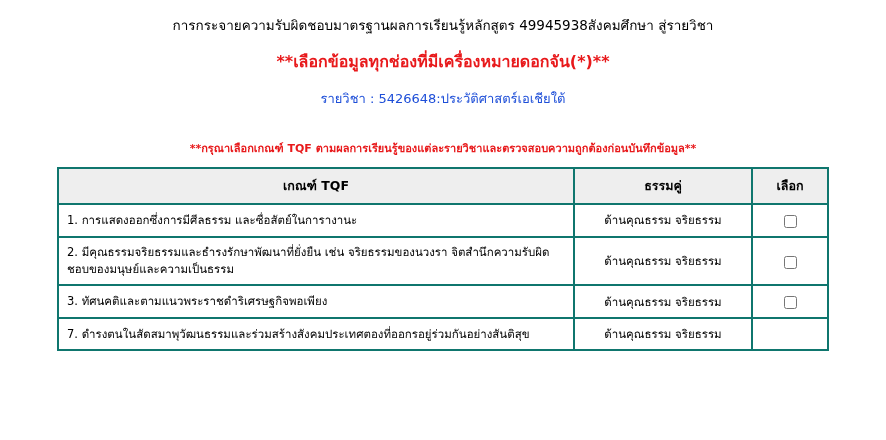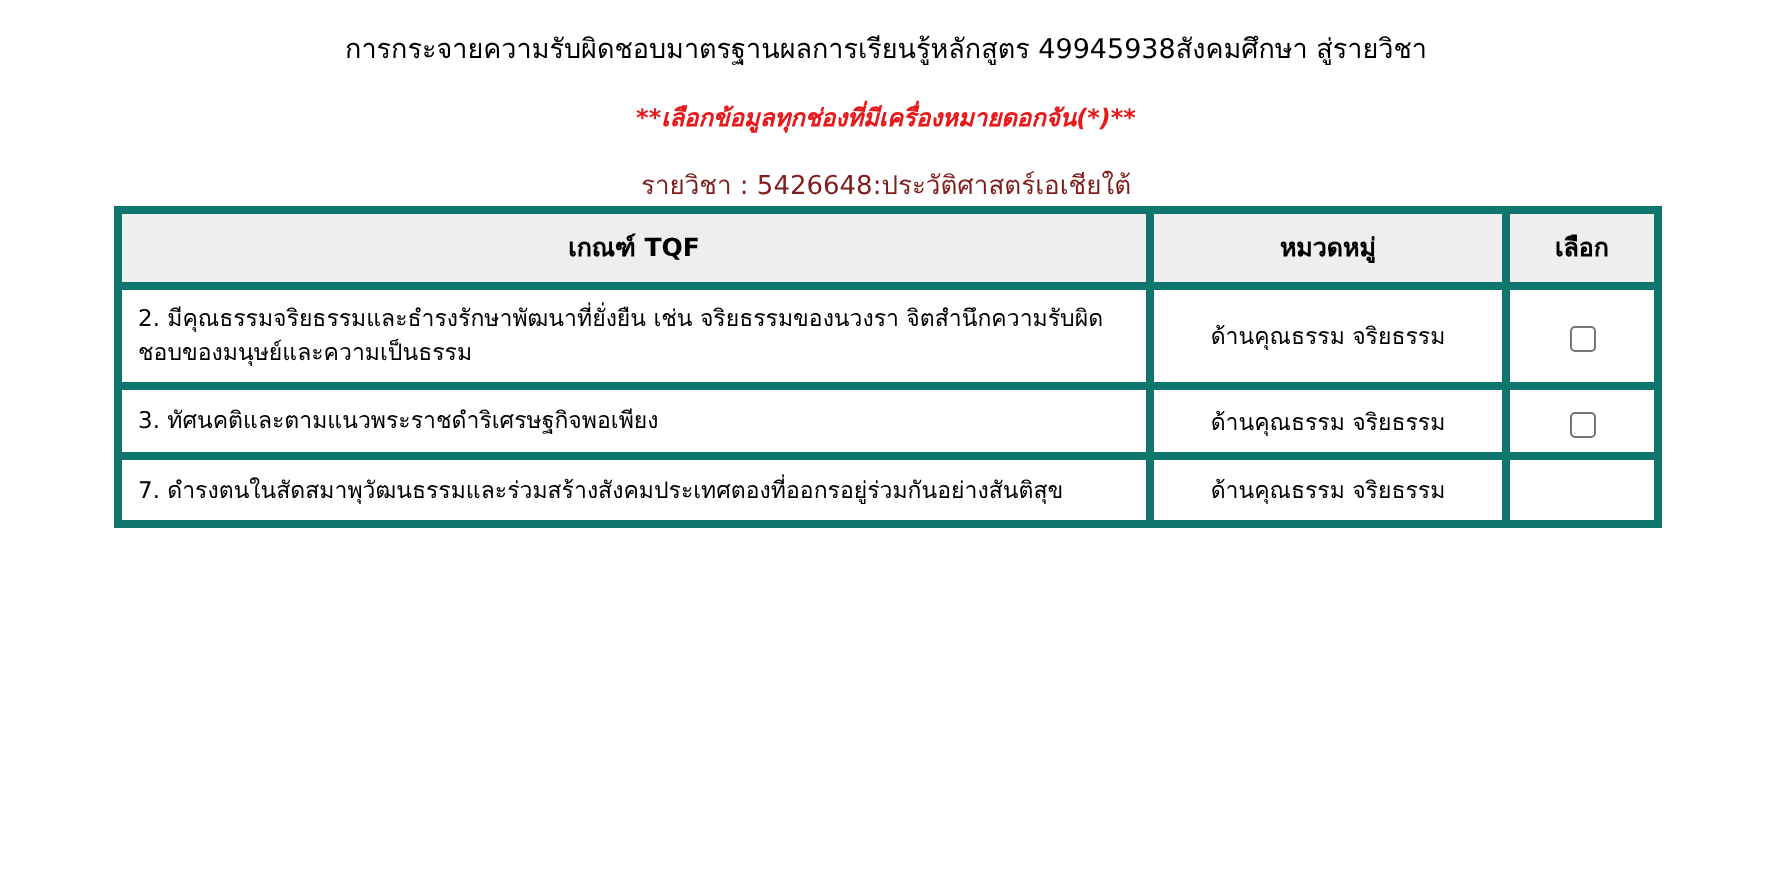--- a/index.html
+++ b/index.html
@@ -21,50 +21,49 @@
   }
   .title-main {
     text-align: center;
     font-size: 13.5px;
     color: #000000;
     margin: 6px 0 0 0;
     line-height: 1.4;
   }
   .subtitle-red {
     text-align: center;
-    font-size: 12px;
+    font-size: 16px;
     color: #e8191b;
     margin: 14px 0 0 0;
     font-weight: bold;
-    font-style: italic;
   }
   .course-line {
     text-align: center;
     font-size: 13px;
-    color: #7f1d1d;
-    margin: 14px 0 0 0;
+    color: #1d4ed8;
+    margin: 14px 0 12px 0;
   }
   .instruction-red {
     text-align: center;
     font-size: 11px;
     color: #e8191b;
     font-weight: bold;
     margin: 30px 0 10px 0;
   }
   .table-wrap {
     width: 772px;
     margin: 0 auto;
   }
   table.tqf {
     width: 100%;
     border-collapse: collapse;
     table-layout: fixed;
   }
   table.tqf th, table.tqf td {
-    border: 4px solid #0f766e;
+    border: 2px solid #0f766e;
     padding: 6px 8px;
     vertical-align: middle;
   }
   table.tqf thead th {
     background: #eeeeee;
     text-align: center;
     font-size: 12.5px;
     font-weight: bold;
     padding: 7px 4px;
     color: #000;
@@ -98,36 +97,42 @@
 <body>
 
 <div class="page">
 
   <div class="title-main">การกระจายความรับผิดชอบมาตรฐานผลการเรียนรู้หลักสูตร 49945938สังคมศึกษา สู่รายวิชา</div>
 
   <div class="subtitle-red">**เลือกข้อมูลทุกช่องที่มีเครื่องหมายดอกจัน(*)**</div>
 
   <div class="course-line">รายวิชา : 5426648:ประวัติศาสตร์เอเชียใต้</div>
 
+  <div class="instruction-red">**กรุณาเลือกเกณฑ์ TQF ตามผลการเรียนรู้ของแต่ละรายวิชาและตรวจสอบความถูกต้องก่อนบันทึกข้อมูล**</div>
 
   <div class="table-wrap">
     <table class="tqf">
       <colgroup>
         <col class="col-criteria">
         <col class="col-group">
         <col class="col-select">
       </colgroup>
       <thead>
         <tr>
           <th>เกณฑ์ TQF</th>
-          <th>หมวดหมู่</th>
+          <th>ธรรมคู่</th>
           <th>เลือก</th>
         </tr>
       </thead>
       <tbody id="tqf-body">
+          <tr>
+            <td class="criteria">1. การแสดงออกซึ่งการมีศีลธรรม และซื่อสัตย์ในการางานะ</td>
+            <td class="group">ด้านคุณธรรม จริยธรรม</td>
+            <td class="select"><input type="checkbox" class="cb" style=""></td>
+          </tr>
           <tr>
             <td class="criteria">2. มีคุณธรรมจริยธรรมและธำรงรักษาพัฒนาที่ยั่งยืน เช่น จริยธรรมของนวงรา จิตสำนึกความรับผิดชอบของมนุษย์และความเป็นธรรม</td>
             <td class="group">ด้านคุณธรรม จริยธรรม</td>
             <td class="select"><input type="checkbox" class="cb" style=""></td>
           </tr>
           <tr>
             <td class="criteria">3. ทัศนคติและตามแนวพระราชดำริเศรษฐกิจพอเพียง</td>
             <td class="group">ด้านคุณธรรม จริยธรรม</td>
             <td class="select"><input type="checkbox" class="cb" style=""></td>
           </tr>

